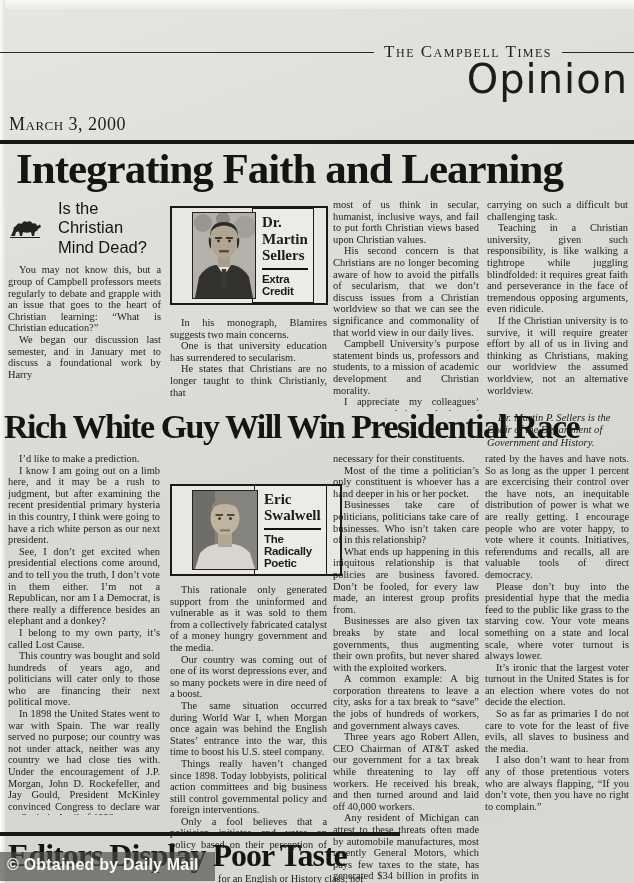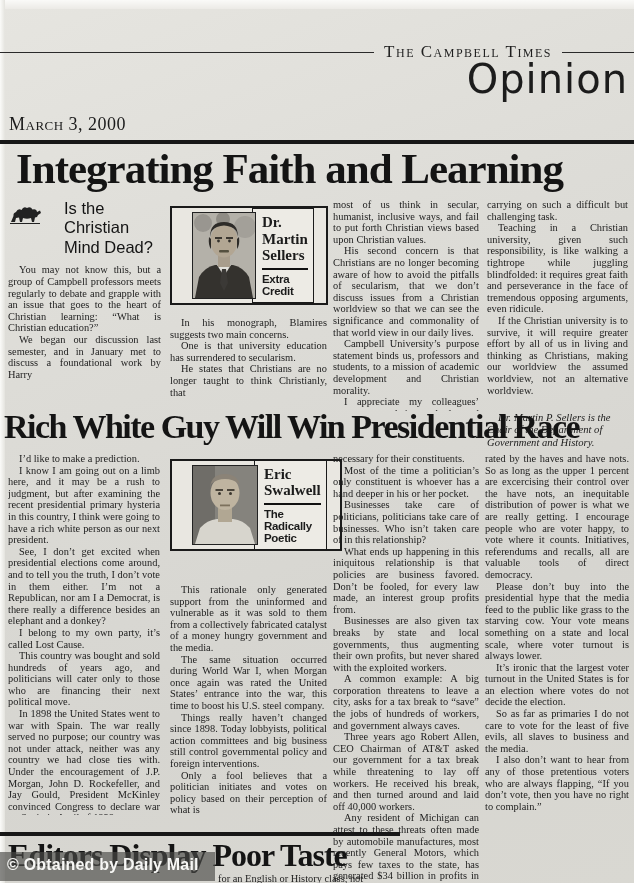--- a/index.html
+++ b/index.html
@@ -37,28 +37,28 @@
   .copy{font-size:10.4px;line-height:11.6px;text-align:justify;color:#1d1d1d;}
   .copy p{margin:0;text-indent:11px;}
   .copy p.noindent{text-indent:0;}
 
   .a1c1{left:8px;top:199px;width:153px;height:212px;overflow:hidden;}
   .a1c2{left:170px;top:317px;width:157px;height:96px;overflow:hidden;}
   .a1c3{left:333px;top:199px;width:146px;height:212px;overflow:hidden;}
   .a1c4{left:487px;top:199px;width:141px;}
   .byline{margin-top:16px;font-style:italic;font-size:10.6px;line-height:12.2px;text-indent:11px;}
 
-  .kicker-row{display:flex;gap:22px;margin-bottom:7px;align-items:flex-start;}
+  .kicker-row{display:flex;gap:16px;margin-bottom:7px;align-items:center;}
   .camel{flex:0 0 auto;margin-top:5px;}
   .kicker-text{font-family:"Liberation Sans","DejaVu Sans",sans-serif;font-size:16.5px;line-height:1.18;color:#141414;}
 
   
   .photo-box{position:absolute;border:2px solid #1a1a1a;background:#e9e7e1;display:flex;align-items:center;padding:20px;box-sizing:border-box;}
   .box1{left:170px;top:206px;width:158px;height:99px;}
-  .box2{left:170px;top:459px;width:172px;height:92px;}
+  .box2{left:170px;top:484px;width:172px;height:92px;}
   .photo{flex:0 0 auto;border:1px solid #222;background:#a9a7a0;z-index:2;line-height:0;}
   .caption{flex:1;border:1.5px solid #1a1a1a;background:#edebe5;margin-left:-4px;z-index:1;padding:5px 5px 5px 9px;}
   .author-name{font-weight:bold;font-size:15px;line-height:1.12;border-bottom:2.5px solid #111;padding-bottom:4px;margin-bottom:3px;}
   .column-label{font-family:"Liberation Sans","DejaVu Sans",sans-serif;font-weight:bold;font-size:11.5px;line-height:1.05;letter-spacing:-.3px;}
 
   .a2c1{left:8px;top:453px;width:152px;height:362px;overflow:hidden;}
   .a2c2{left:170px;top:556px;width:157px;height:272px;overflow:hidden;margin-top:28px;}
   .a2c3{left:333px;top:453px;width:146px;height:430px;overflow:hidden;}
   .a2c4{left:485px;top:453px;width:144px;height:430px;overflow:hidden;}
 
@@ -182,21 +182,22 @@
       </svg>
     </div>
     <div class="caption">
       <div class="author-name">Eric Swalwell</div>
       <div class="column-label">The Radically Poetic</div>
     </div>
   </div>
 
   <div class="col copy a2c2">
       <p>This rationale only generated support from the uninformed and vulnerable as it was sold to them from a collectively fabricated catalyst of a money hungry government and the media.</p>
-      <p>The same situation occurred during World War I, when Morgan once again was rated the United States’ entrance into the war, this time to boost his U.S. steel company.</p>
+      <p>Our country was coming out of one of its worst depressions ever, and so many pockets were in dire need of a boost.</p>
+      <p>The same situation occurred during World War I, when Morgan once again was behind the English States’ entrance into the war, this time to boost his U.S. steel company.</p>
       <p>Things really haven’t changed since 1898. Today lobbyists, political action committees and big business still control governmental policy and foreign interventions.</p>
       <p>Only a fool believes that a politician initiates and votes on policy based on their perception of what is</p>
     </div>
   <div class="col copy a2c3">
       <p class="noindent">necessary for their constituents.</p>
       <p>Most of the time a politician’s only constituent is whoever has a hand deeper in his or her pocket.</p>
       <p>Businesses take care of politicians, politicians take care of businesses. Who isn’t taken care of in this relationship?</p>
       <p>What ends up happening in this iniquitous relationship is that policies are business favored. Don’t be fooled, for every law made, an interest group profits from.</p>
       <p>Businesses are also given tax breaks by state and local governments, thus augmenting their own profits, but never shared with the exploited workers.</p>
       <p>A common example: A big corporation threatens to leave a city, asks for a tax break to “save” the jobs of hundreds of workers, and government always caves.</p>

